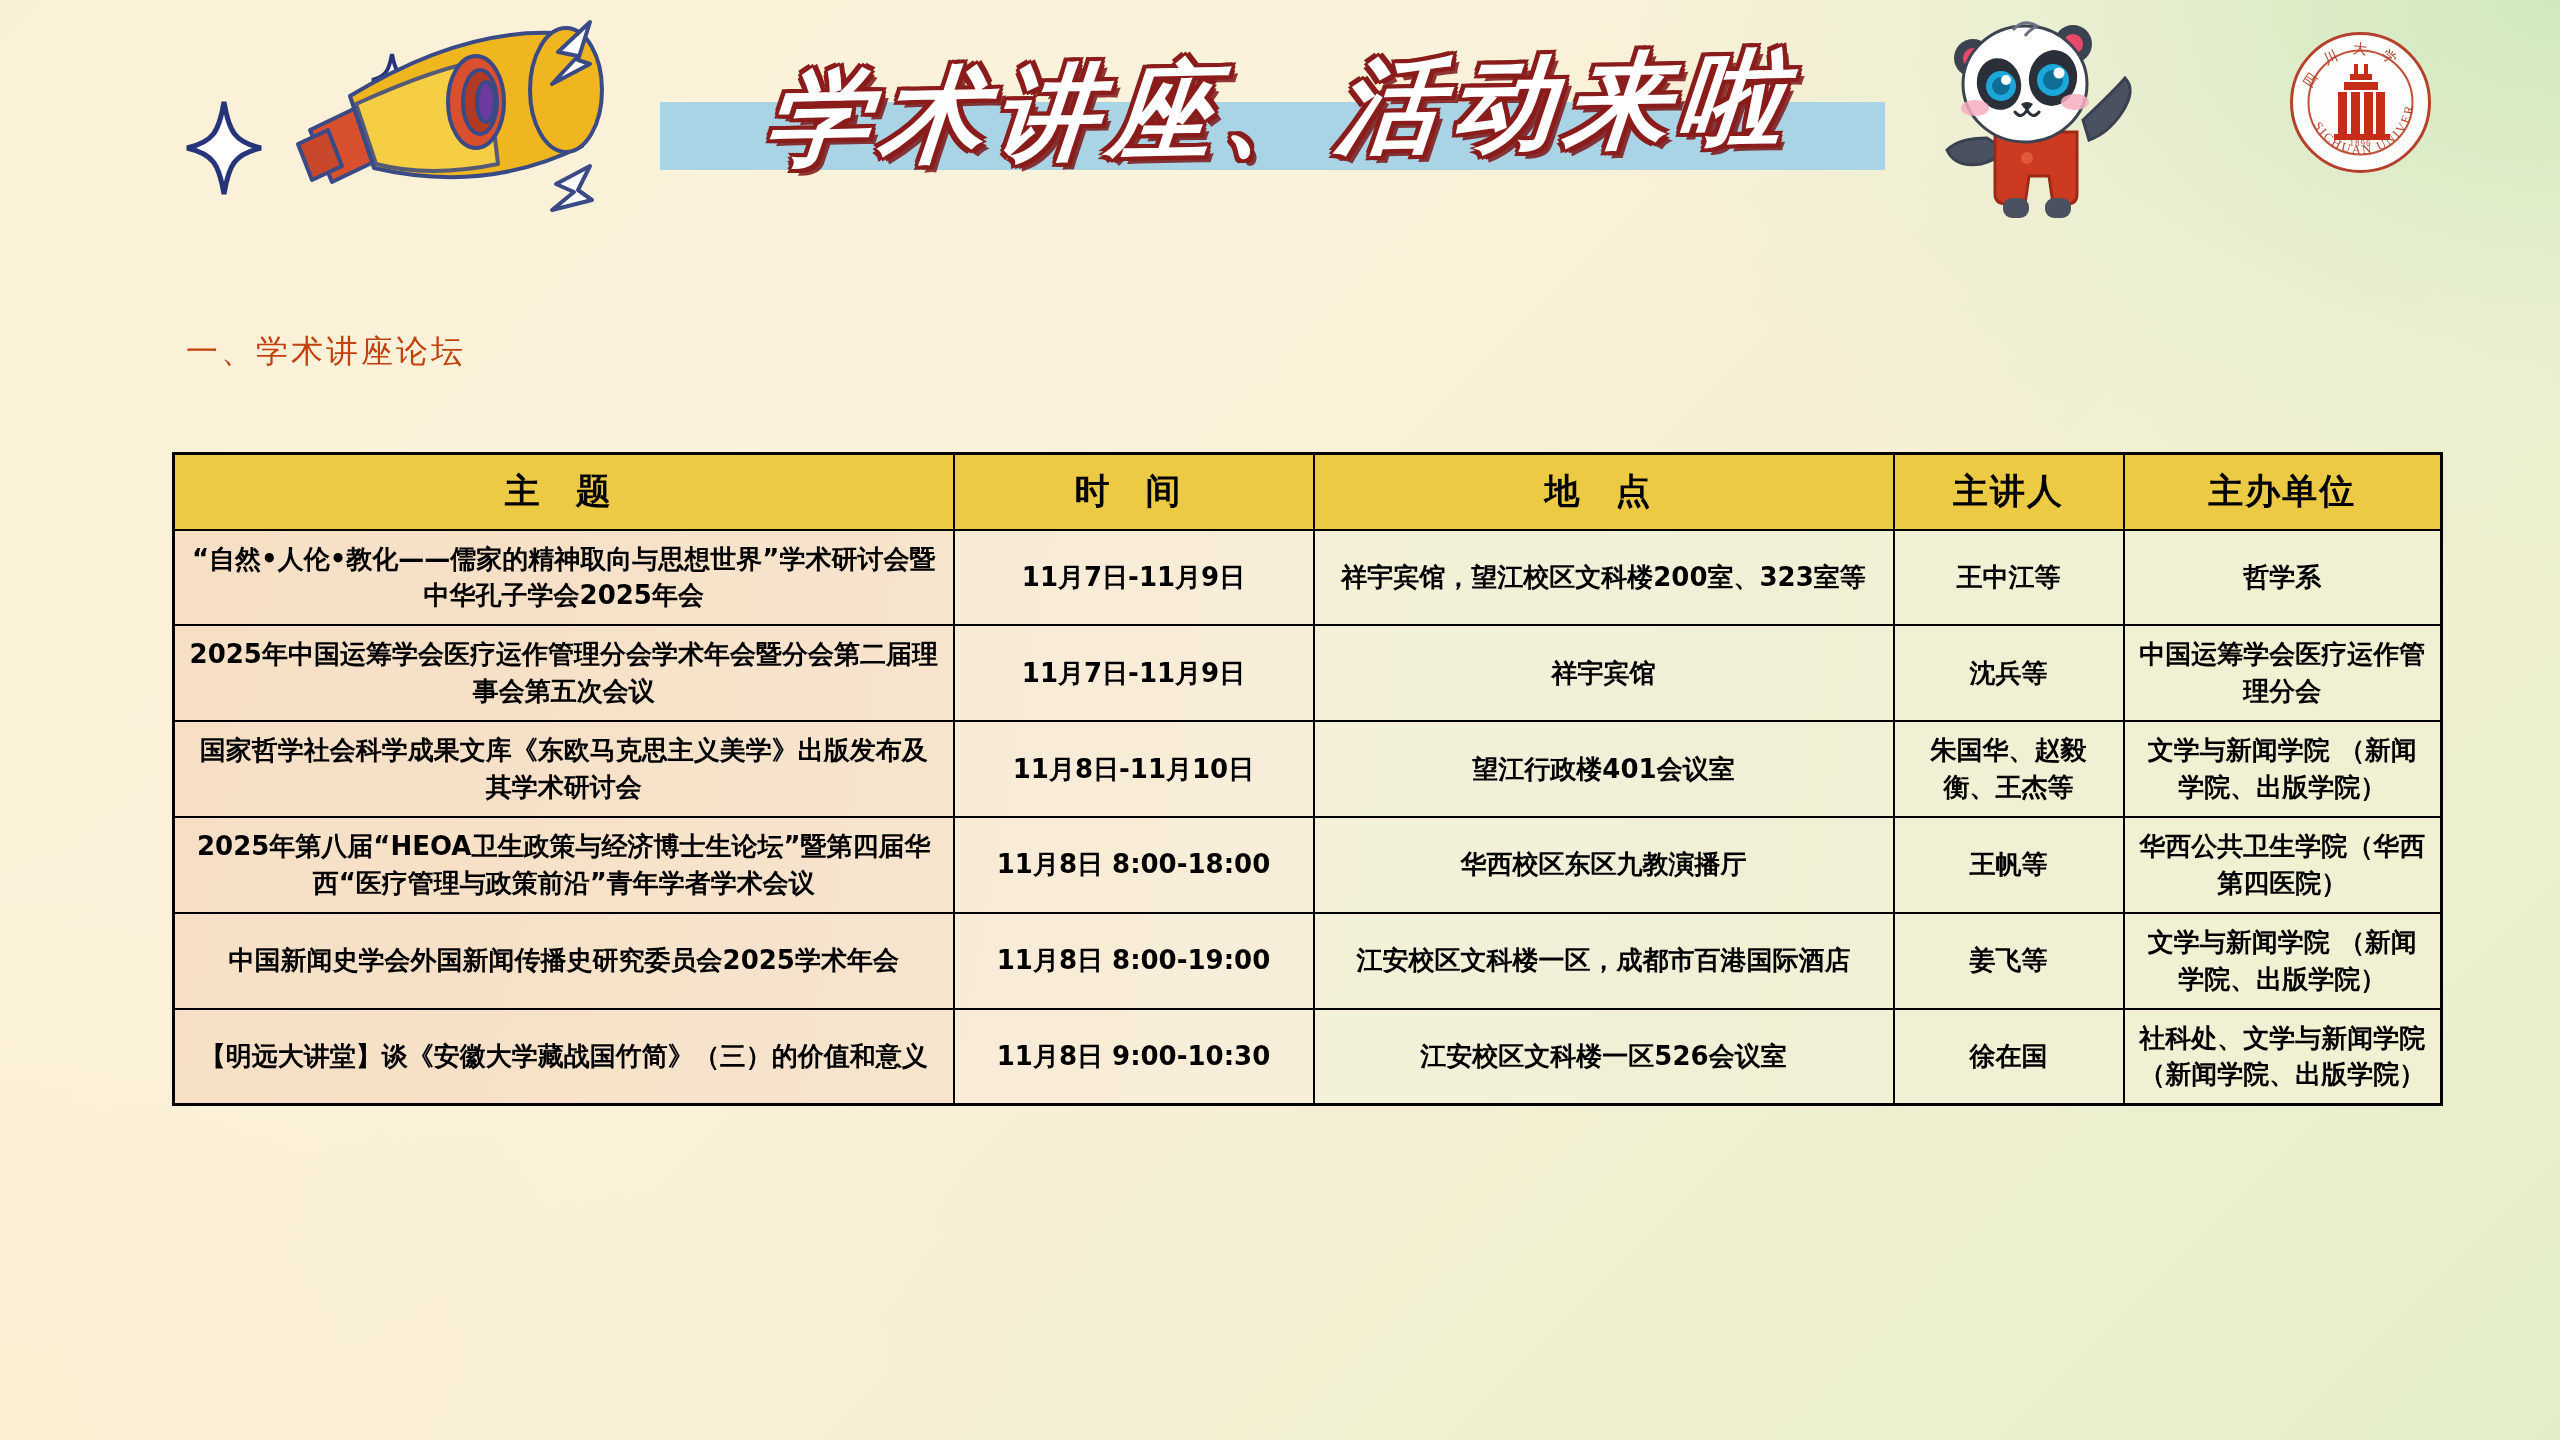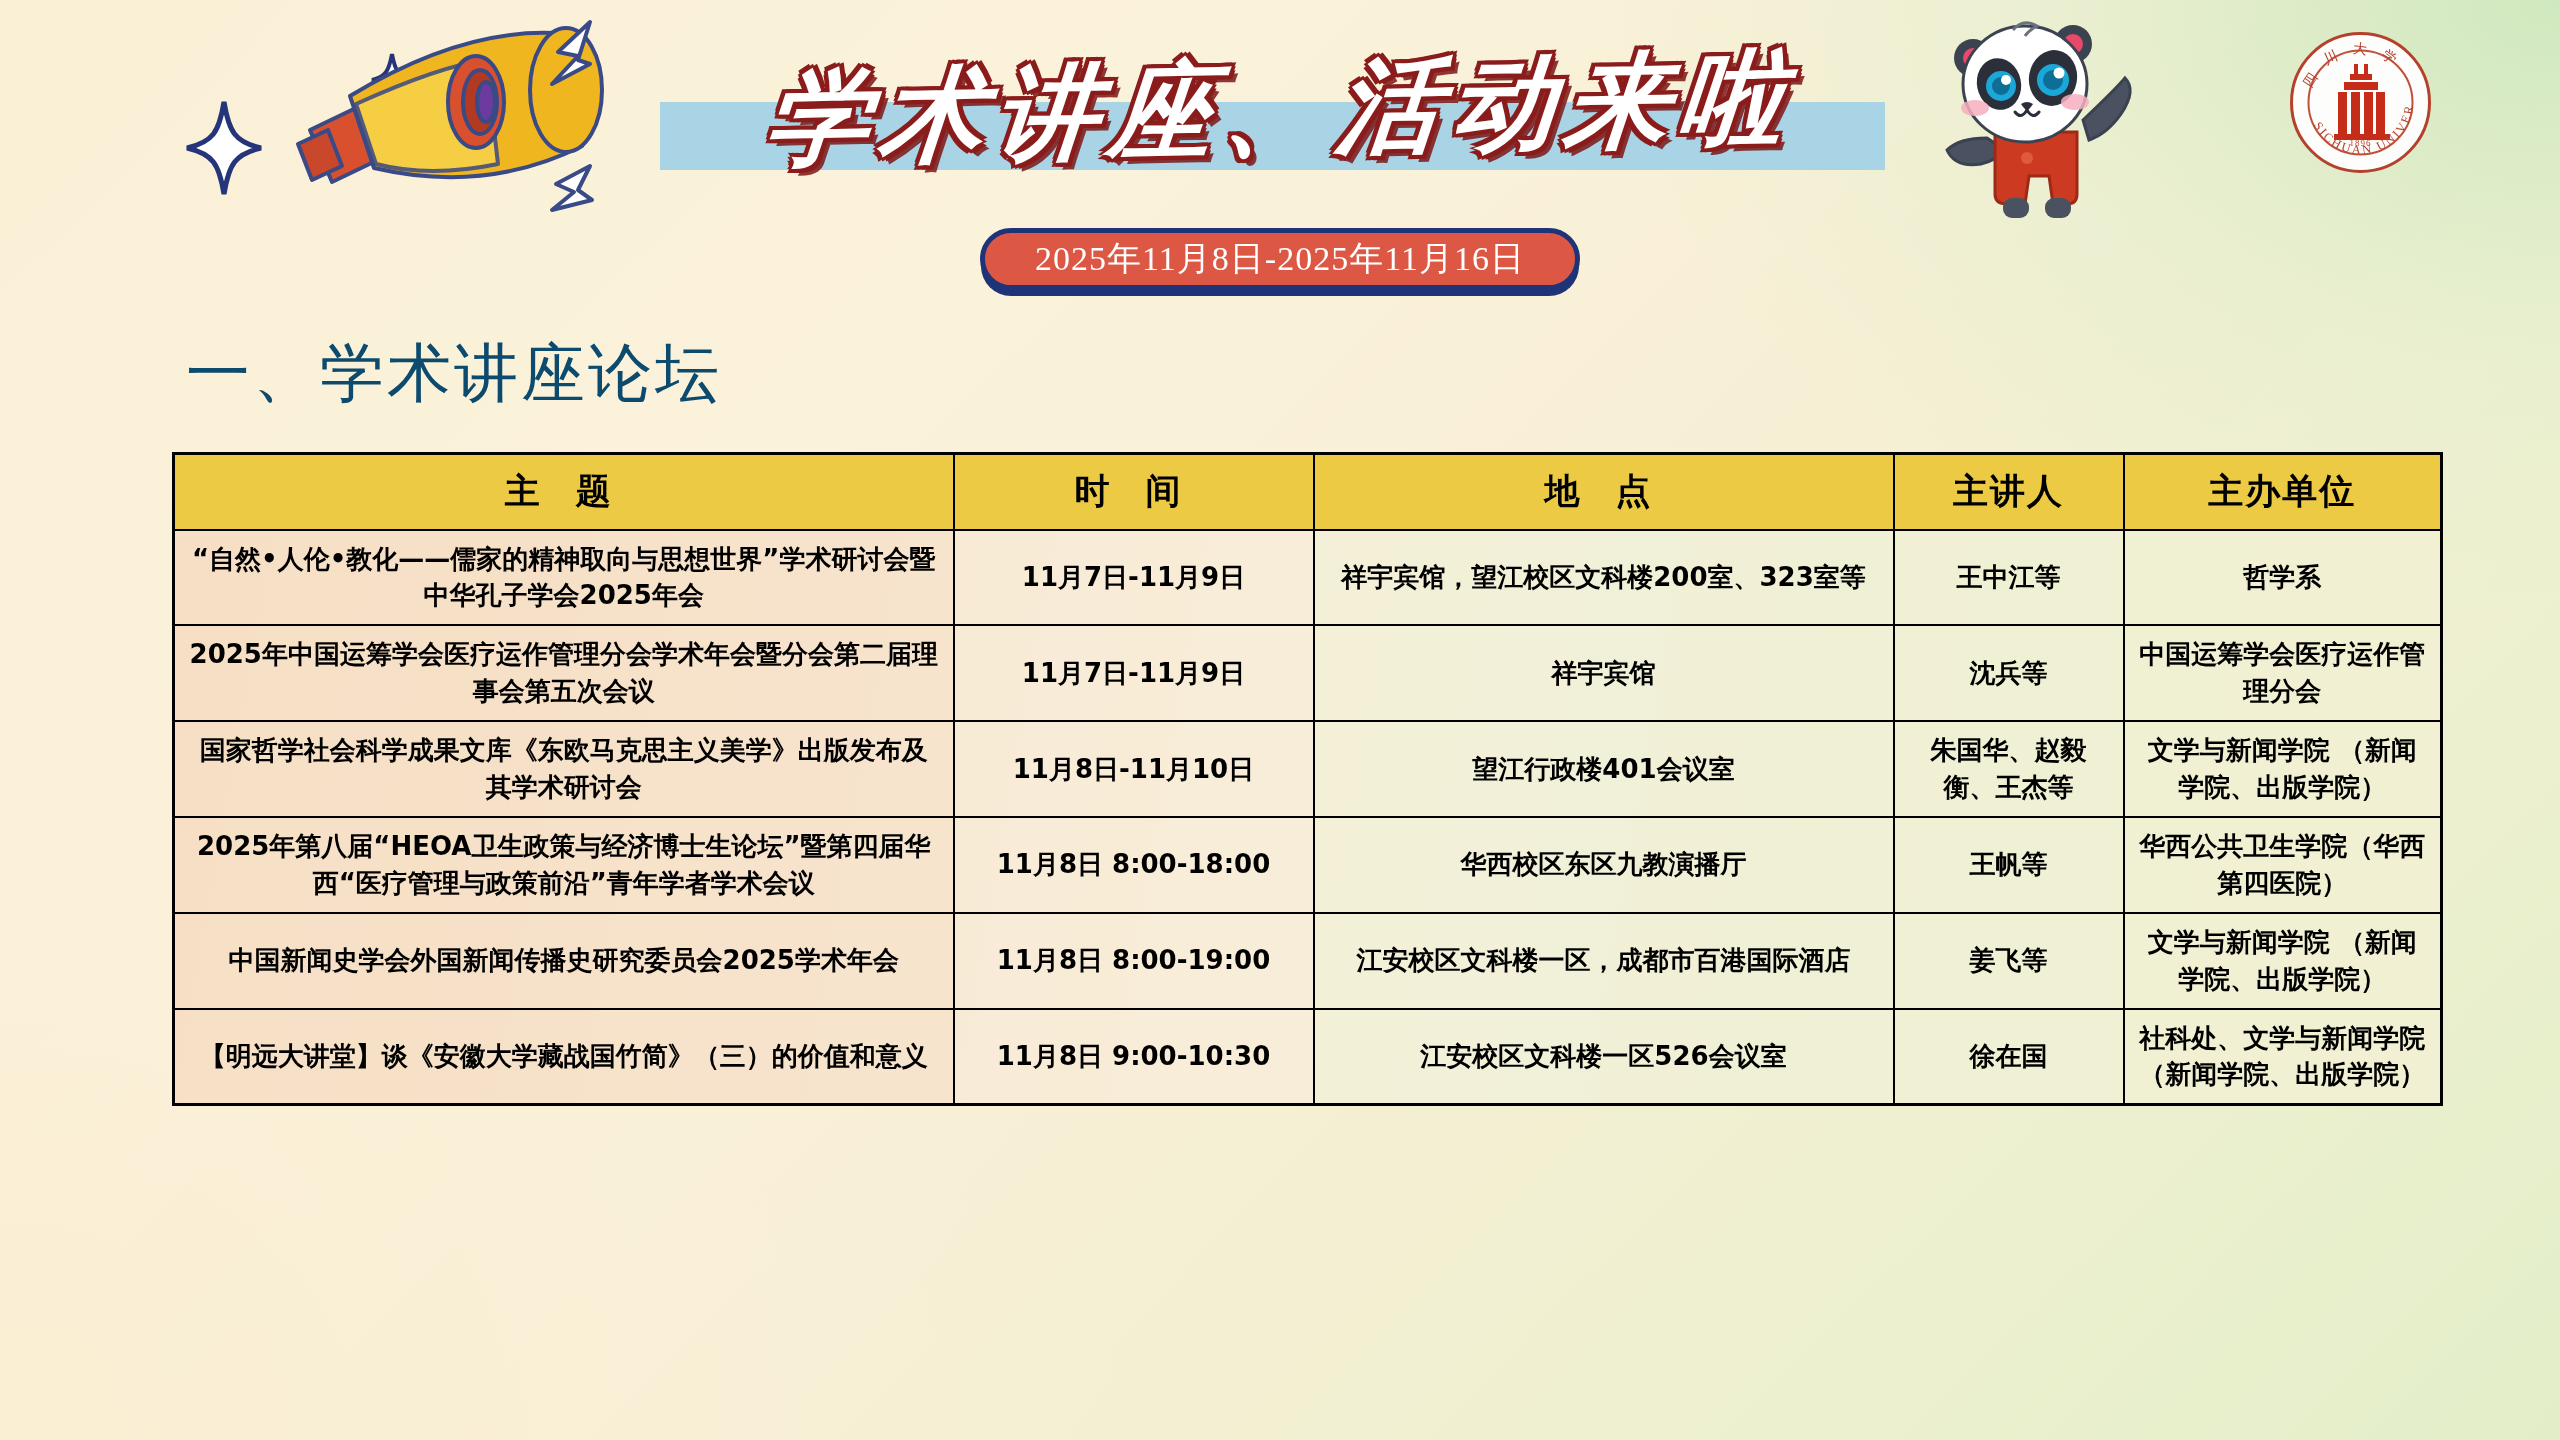--- a/index.html
+++ b/index.html
@@ -72,21 +72,21 @@
   }
 
   
   .panda { position: absolute; left: 1925px; top: 8px; width: 220px; height: 215px; }
   
   .logo { position: absolute; left: 2288px; top: 30px; width: 145px; height: 145px; }
 
   
   .section-heading {
     position: absolute; left: 186px; top: 330px;
-    font-size: 64px; font-weight: 400; color: #0c4a6e;
+    font-size: 32px; font-weight: 400; color: #c2410c;
     font-family: "DejaVu Sans", "Liberation Sans", sans-serif;
     letter-spacing: 3px;
   }
 
   
   .table-wrap {
     position: absolute; left: 172px; top: 452px;
     width: 1964px;
   }
   table.sched {
@@ -170,23 +170,20 @@
       <path d="M300 4 L268 34 L288 38 L262 66 L300 46 L288 42 Z" fill="#ffffff" stroke="#3a4a86" stroke-width="4" stroke-linejoin="round"></path>
       <path d="M300 148 L266 166 L284 174 L262 192 L302 182 L288 172 Z" fill="#ffffff" stroke="#3a4a86" stroke-width="4" stroke-linejoin="round"></path>
     </svg>
   </div>
 
   <div class="title-wrap">
     <div class="title-band"></div>
     <div class="title-text">学术讲座、活动来啦</div>
   </div>
 
-  <div class="date-pill">
-    <span>2025年11月8日-2025年11月16日</span>
-  </div>
 
   <div class="panda">
     <svg width="220" height="215" viewBox="0 0 220 215">
 
       <path d="M158 112 Q190 82 200 70 Q212 82 196 106 Q182 126 164 132 Z" fill="#4a5160" stroke="#3a4150" stroke-width="3"></path>
       <path d="M62 130 Q34 130 22 142 Q30 160 56 156 Q72 152 80 142 Z" fill="#4a5160" stroke="#3a4150" stroke-width="3"></path>
 
       <path d="M70 124 L152 124 L152 186 Q152 196 142 196 L128 196 L124 168 L104 168 L100 196 L82 196 Q70 196 70 186 Z" fill="#cc3a22" stroke="#9c2a16" stroke-width="3"></path>
       <circle cx="102" cy="150" r="6" fill="#e05a3c"></circle>
 

